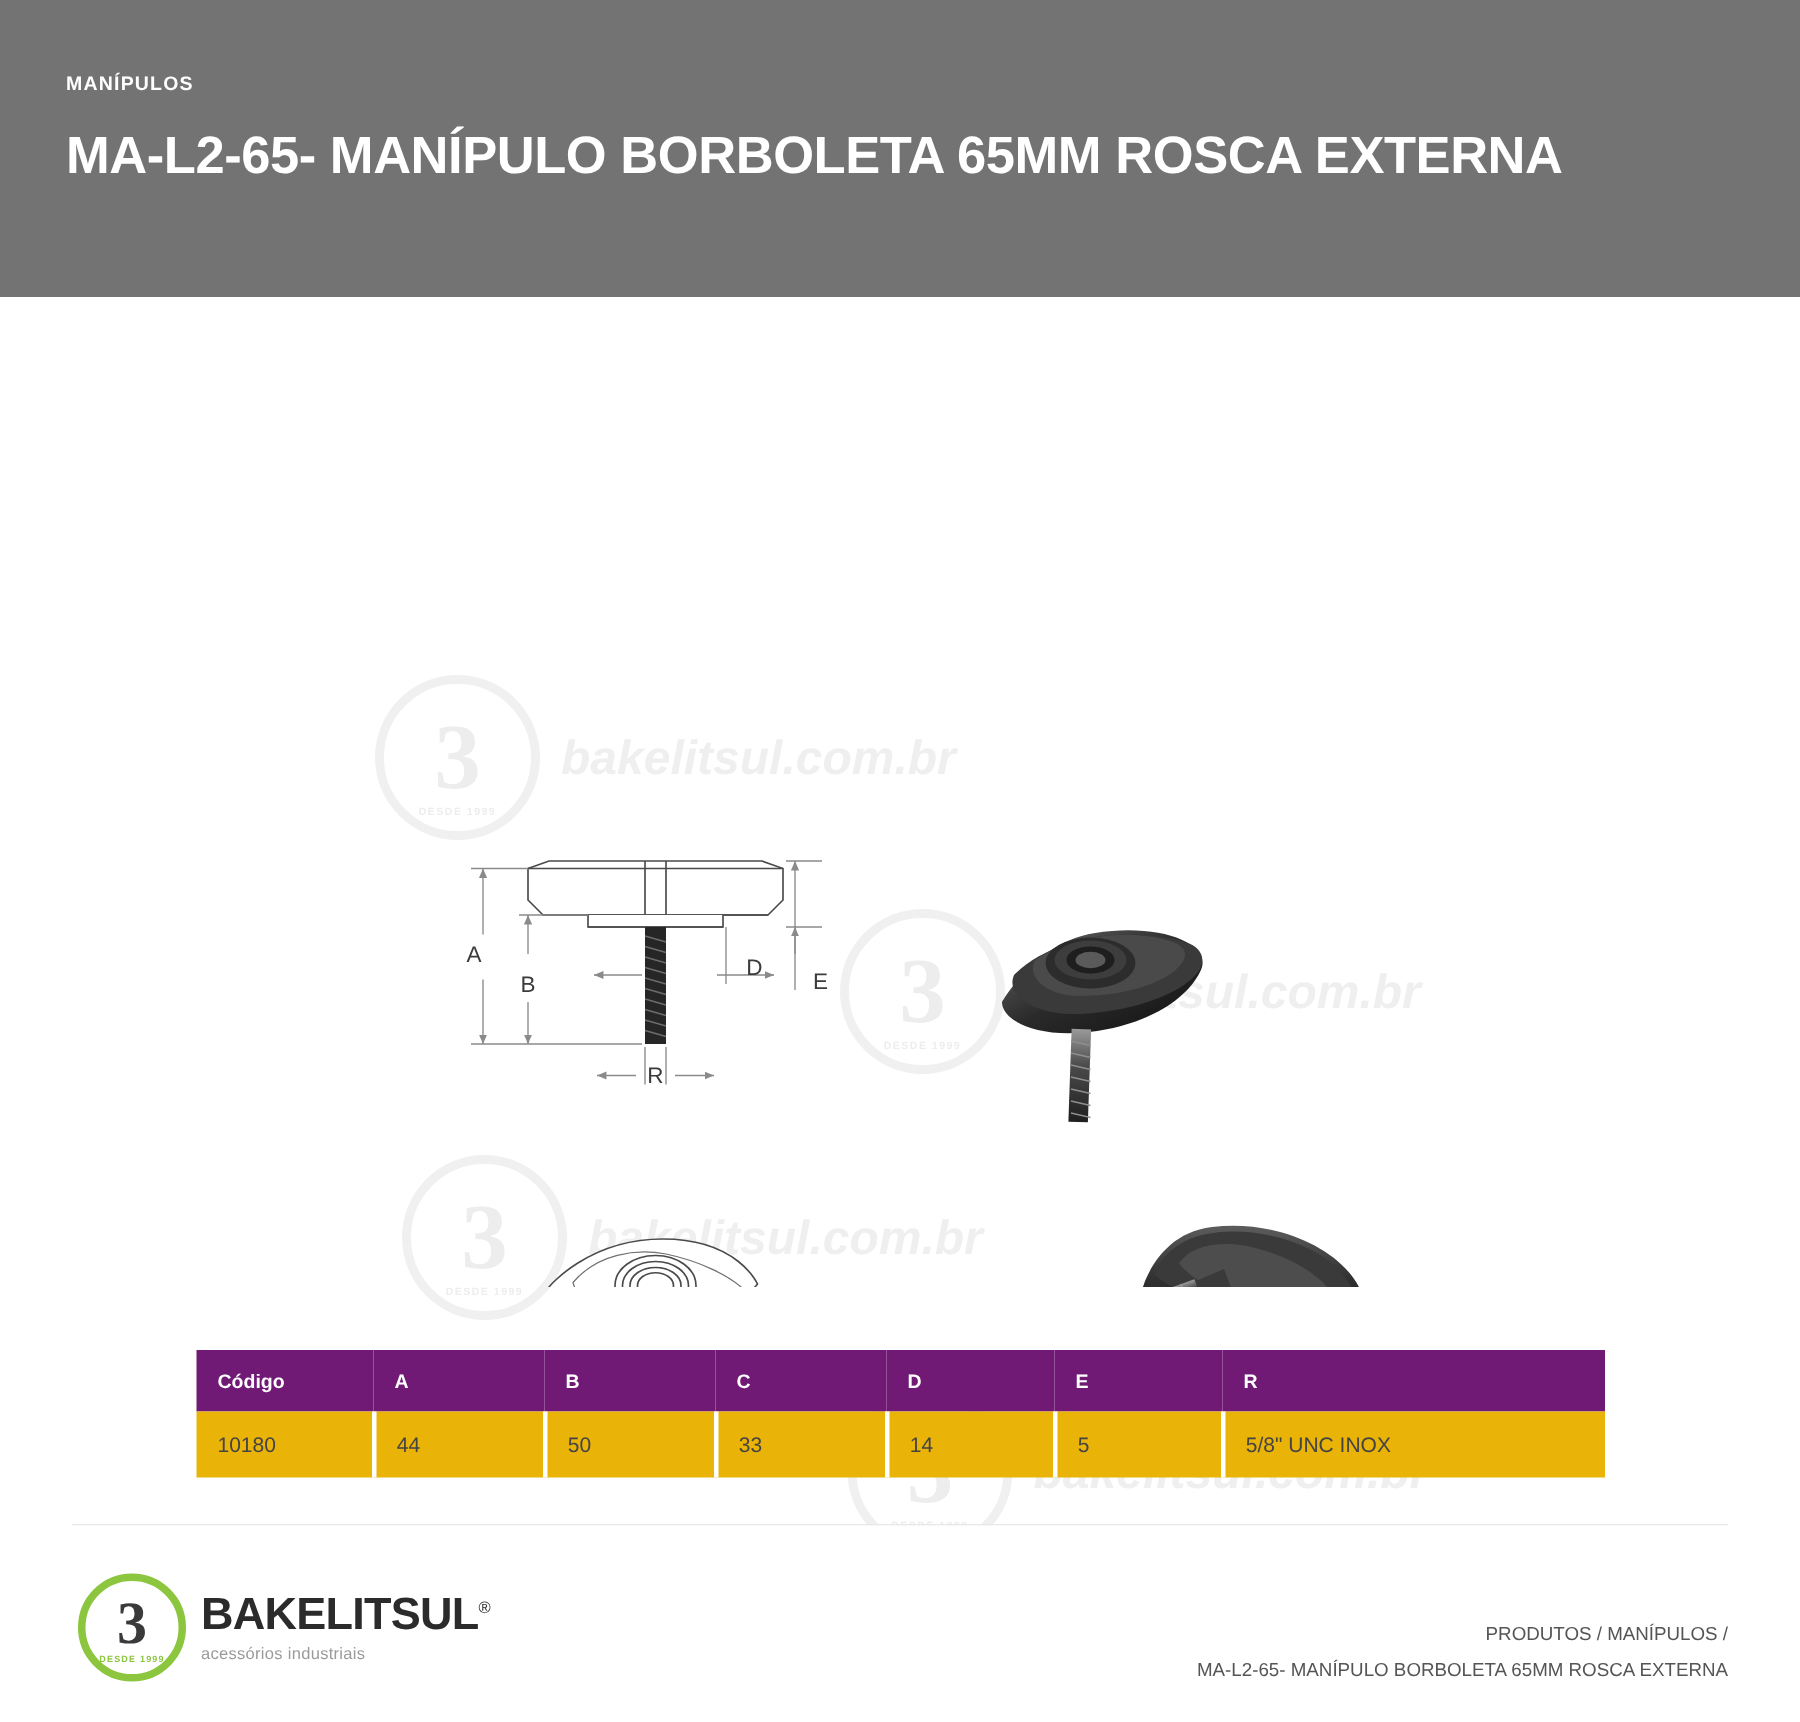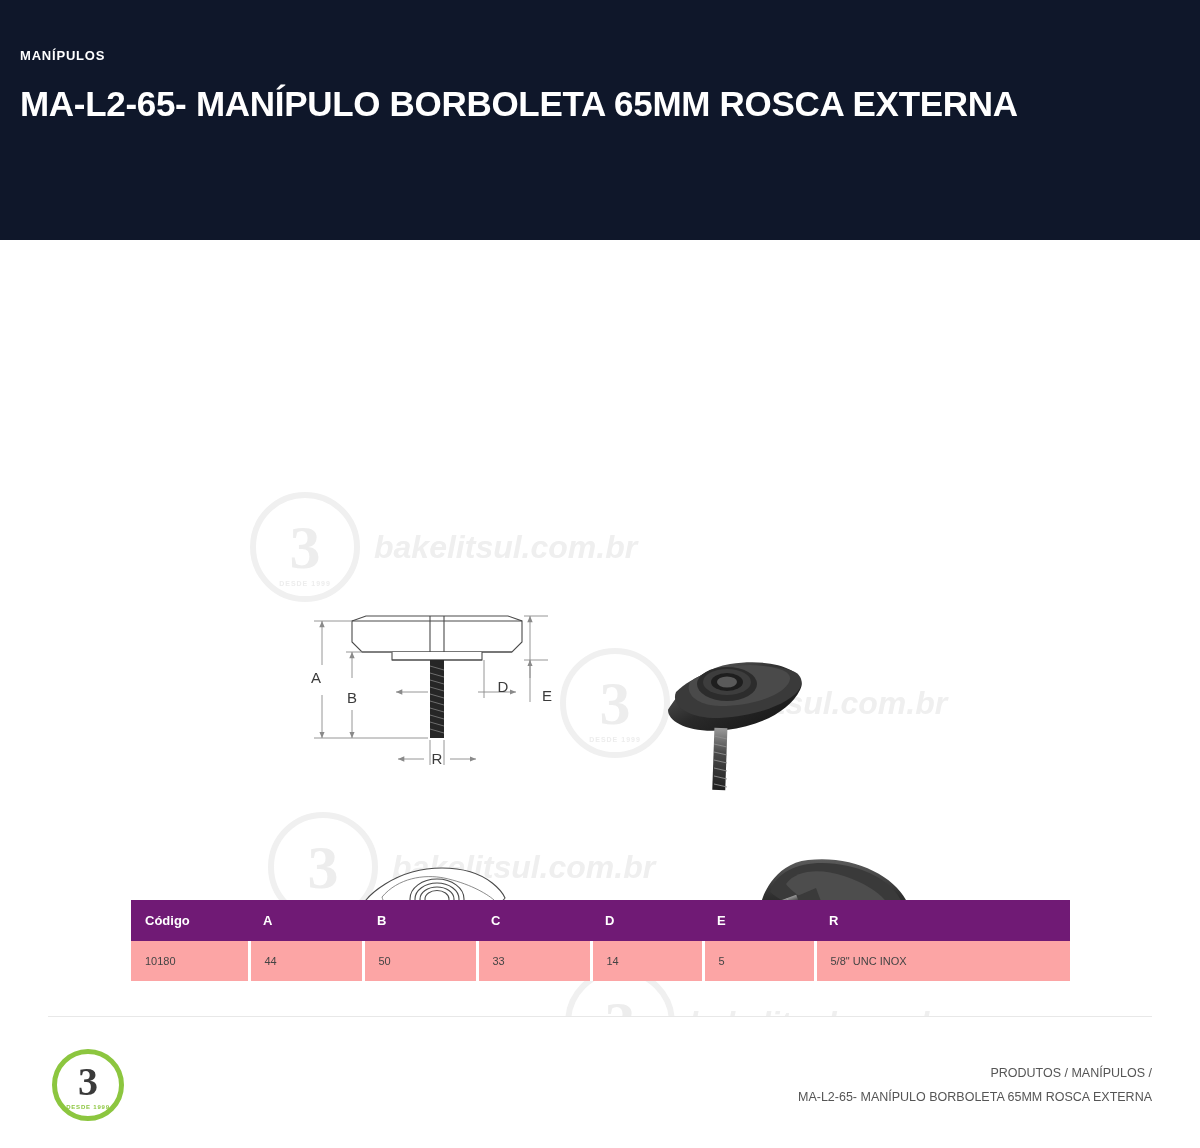--- a/index.html
+++ b/index.html
@@ -9,23 +9,23 @@
     background:#ffffff;
     font-family:"Liberation Sans", sans-serif;
     color:#333;
     position:relative;
     overflow:hidden;
   }
 
   
   .header {
     width:1200px;
-    height:240px;
-    background:#0f172a;
-    padding:48px 48px 0 20px;
+    height:198px;
+    background:#737373;
+    padding:48px 48px 0 44px;
     position:relative;
   }
   .header .category {
     color:#ffffff;
     font-size:13px;
     font-weight:bold;
     letter-spacing:0.8px;
     margin:0 0 22px 0;
   }
   .header .title {
@@ -104,23 +104,23 @@
   table.spec thead th {
     background:#701a75;
     color:#ffffff;
     font-size:13px;
     font-weight:bold;
     text-align:left;
     padding:13px 0 13px 14px;
     height:38px;
   }
   table.spec tbody td {
-    background:#fca5a5;
+    background:#eab308;
     color:#444;
-    font-size:11px;
+    font-size:14px;
     padding:14px 0 14px 14px;
     height:40px;
     border-right:3px solid #ffffff;
   }
   table.spec tbody td:last-child { border-right:none; }
   .c-code { width:118px; }
   .c-a { width:114px; }
   .c-b { width:114px; }
   .c-c { width:114px; }
   .c-d { width:112px; }
@@ -187,21 +187,21 @@
     font-weight:normal;
   }
   .logo-text .lt-sub {
     font-size:11px;
     color:#9a9a9a;
     margin-top:5px;
     letter-spacing:0.2px;
   }
   .breadcrumb {
     position:absolute;
-    right:48px; top:45px;
+    right:48px; top:61px;
     text-align:right;
     font-size:12.5px;
     color:#555;
     line-height:1.9;
   }
 </style>
 </head>
 <body>
 
 <div class="header">
@@ -416,18 +416,24 @@
   </table>
 </div>
 
 <div class="footer-divider"></div>
 <div class="footer">
   <div class="logo-block">
     <div class="logo-mark">
       <span class="lm-b">3</span>
       <span class="lm-sub">DESDE 1999</span>
     </div>
+    <div class="logo-text">
+      <div class="lt-main">
+        <span>BAKELITSUL</span><span class="lt-reg">®</span>
+      </div>
+      <div class="lt-sub">acessórios industriais</div>
+    </div>
   </div>
   <div class="breadcrumb">
     <div>PRODUTOS / MANÍPULOS /</div>
     <div>MA-L2-65- MANÍPULO BORBOLETA 65MM ROSCA EXTERNA</div>
   </div>
 </div>
 
 </body></html>

